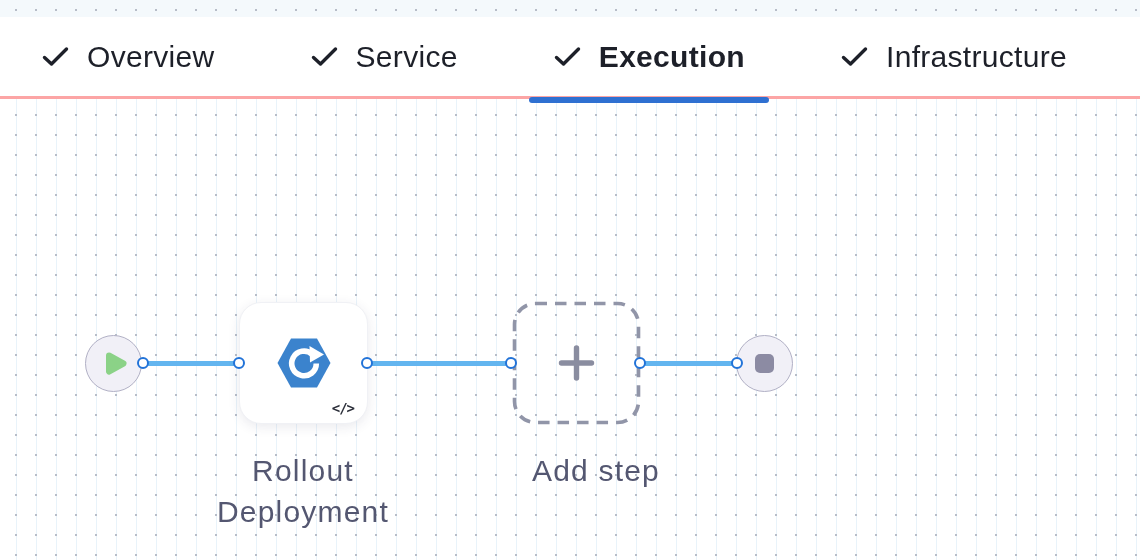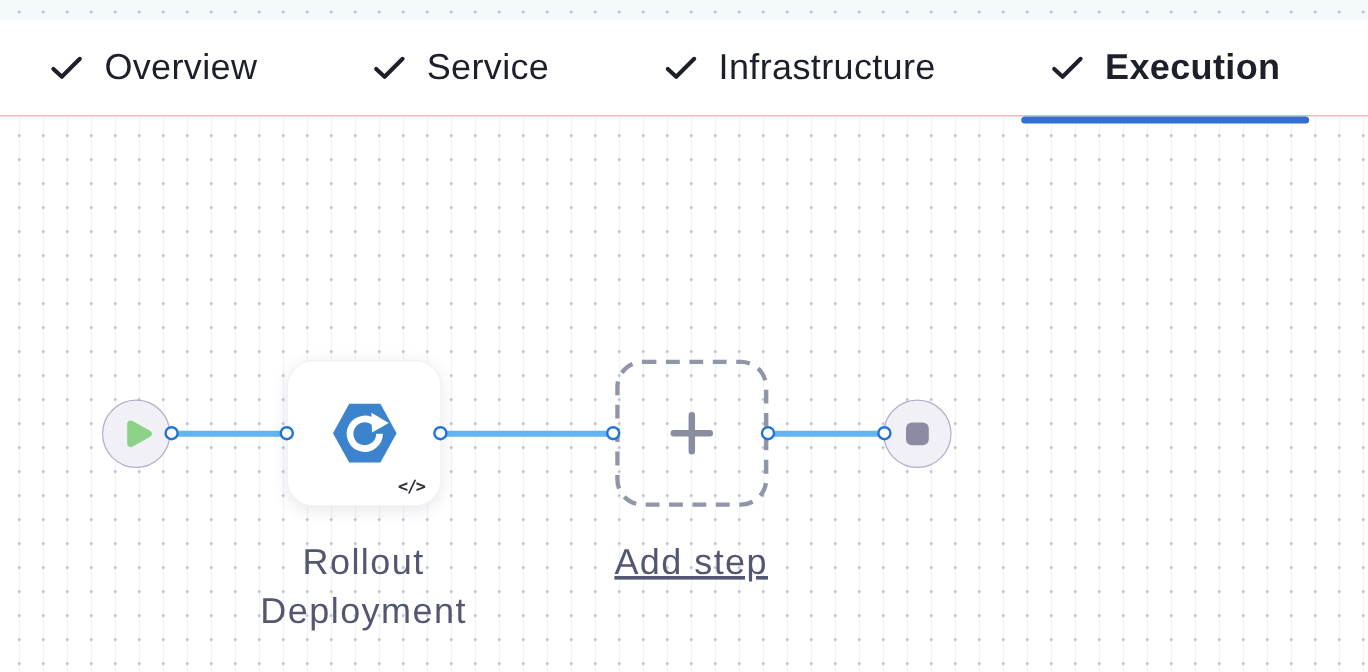--- a/index.html
+++ b/index.html
@@ -16,21 +16,21 @@
     height:17px;
     background-color:#f4f9fc;
     background-image:radial-gradient(circle,#b7bdc8 1.1px,transparent 1.4px);
     background-size:20px 20px;
     background-position:6px 0px;
   }
 
   
   .tabbar {
     height:79px; background:#ffffff;
-    border-bottom:1px solid #fca5a5;
+    border-bottom:3px solid #fca5a5;
     display:flex; align-items:center; justify-content:space-between;
     padding:0 73px 0 42px;
     position:relative; z-index:5;
   }
   .tab {
     display:flex; align-items:center; gap:18px;
     height:100%; position:relative;
     font-size:30px; font-weight:500; color:#1d2029;
     letter-spacing:0.3px; cursor:pointer; white-space:nowrap;
   }
@@ -116,21 +116,21 @@
   }
   .add-node svg { display:block; }
 
   
   .node-label {
     position:absolute; top:351px; width:200px;
     text-align:center; font-size:30px; line-height:41px;
     letter-spacing:1.2px; color:#545771; z-index:2;
   }
   .label-step { left:203px; }
-  .label-add  { left:476px;text-decoration:underline; }
+  .label-add  { left:496px; }
 </style>
 </head>
 <body>
 
 <div class="screen">
 
   <div class="top-strip"></div>
 
   <nav class="tabbar">
 
@@ -145,37 +145,37 @@
 
     <div class="tab">
       <span>
         <svg class="check-svg" viewBox="0 0 27 21">
           <polyline points="2.5,11.5 9.5,18 24.5,3" fill="none" stroke="#1d2029" stroke-width="3.4" stroke-linecap="round" stroke-linejoin="round"></polyline>
         </svg>
       </span>
       <span class="tab-label">Service</span>
     </div>
 
-    <div class="tab">
-      <span>
-        <svg class="check-svg" viewBox="0 0 27 21">
-          <polyline points="2.5,11.5 9.5,18 24.5,3" fill="none" stroke="#1d2029" stroke-width="3.4" stroke-linecap="round" stroke-linejoin="round"></polyline>
-        </svg>
-      </span>
-      <span class="tab-label">Infrastructure</span>
-    </div>
-
     <div class="tab active">
       <span>
         <svg class="check-svg" viewBox="0 0 27 21">
           <polyline points="2.5,11.5 9.5,18 24.5,3" fill="none" stroke="#1d2029" stroke-width="3.4" stroke-linecap="round" stroke-linejoin="round"></polyline>
         </svg>
       </span>
       <span class="tab-label">Execution</span>
       <span class="tab-underline"></span>
+    </div>
+
+    <div class="tab">
+      <span>
+        <svg class="check-svg" viewBox="0 0 27 21">
+          <polyline points="2.5,11.5 9.5,18 24.5,3" fill="none" stroke="#1d2029" stroke-width="3.4" stroke-linecap="round" stroke-linejoin="round"></polyline>
+        </svg>
+      </span>
+      <span class="tab-label">Infrastructure</span>
     </div>
 
   </nav>
 
   <div class="canvas">
 
     <div class="edge edge-1"></div>
     <div class="edge edge-2"></div>
     <div class="edge edge-3"></div>
 

